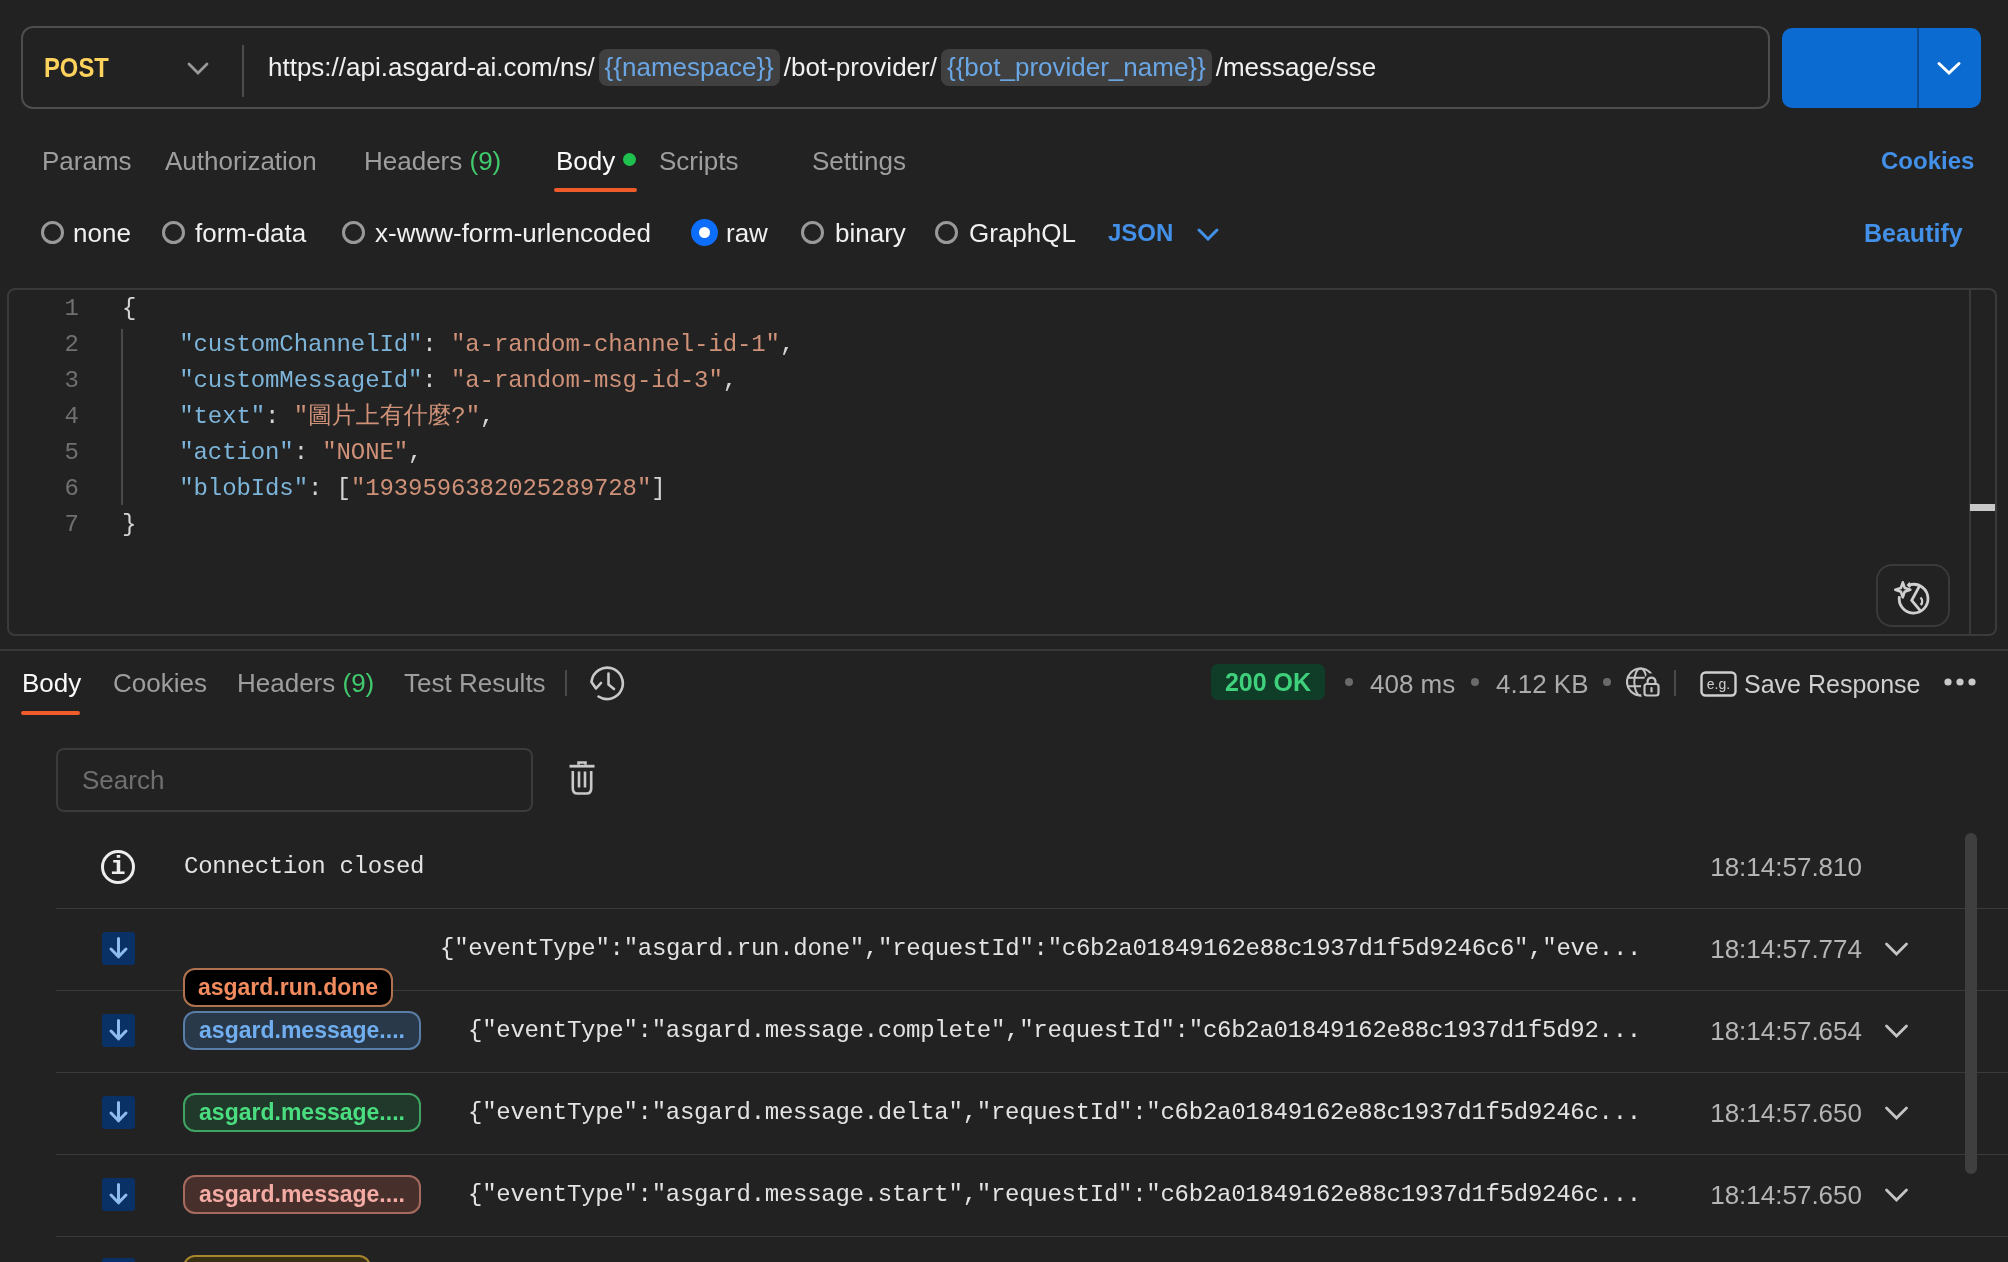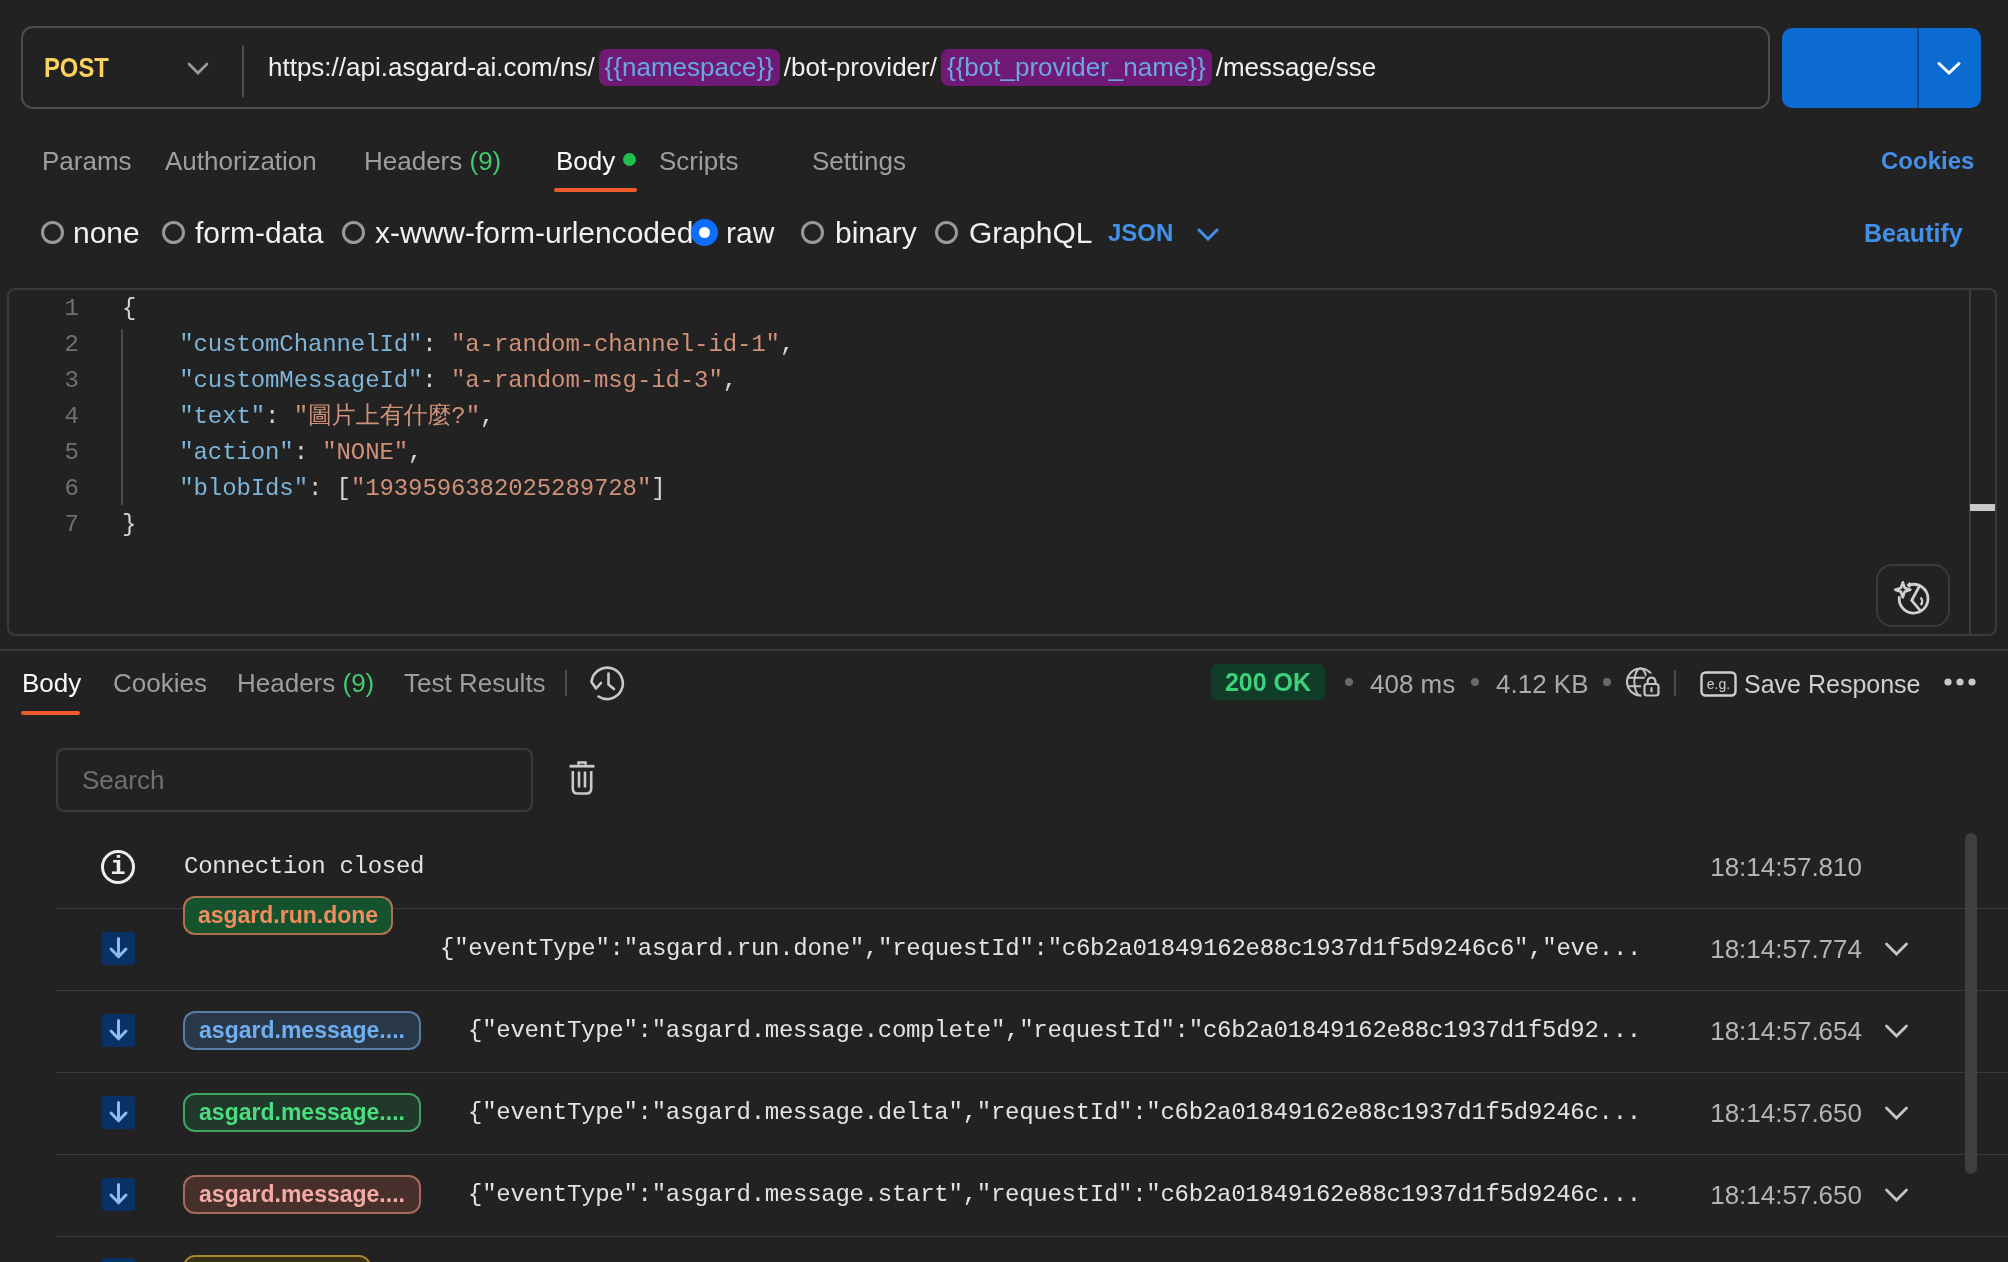--- a/index.html
+++ b/index.html
@@ -9,21 +9,21 @@
 
   
   .url-box { position:absolute; left:21px; top:26px; width:1749px; height:83px;
     border:2px solid #4d4d4d; border-radius:12px; }
   .post { position:absolute; left:21px; top:0; height:79px; line-height:79px;
     font-size:28px; font-weight:700; color:#fdd35e; transform:scaleX(0.85); transform-origin:left center; }
   .post-chev { position:absolute; left:164px; top:34px; }
   .url-sep { position:absolute; left:219px; top:17px; width:2px; height:52px; background:#4d4d4d; }
   .url-text { position:absolute; left:245px; top:0; height:79px; display:flex; align-items:center;
     font-size:26px; color:#f0f0f0; white-space:pre; }
-  .chip { display:inline-block; background:#701a75; border-radius:8px; padding:3px 6px;
+  .chip { display:inline-block; background:#404040; border-radius:8px; padding:3px 6px;
     margin:8px 4px; color:#6aa6e4; }
   .send-btn { position:absolute; left:1782px; top:28px; width:199px; height:80px;
     background:#0b6bd0; border-radius:10px; }
   .send-label { position:absolute; left:0; top:0; width:135px; height:80px; line-height:80px;
     text-align:center; font-size:27px; font-weight:700; color:#fff; }
   .send-div { position:absolute; left:135px; top:0; width:2px; height:80px; background:#0d4c94; }
   .send-chev { position:absolute; left:154px; top:33px; }
 
   
   .rtabs { position:absolute; left:0; top:147px; height:28px; font-size:26px; line-height:28px; color:#9e9e9e; }
@@ -32,21 +32,21 @@
   .t-active { color:#fafafa; }
   .body-dot { position:absolute; left:623px; top:153px; width:13px; height:13px; border-radius:50%; background:#1ec04e; }
   .body-underline { position:absolute; left:554px; top:188px; width:83px; height:4px; background:#f05b2b; border-radius:2px; }
   .cookies-link { position:absolute; left:1881px; top:147px; line-height:28px; font-size:24px; font-weight:700; color:#4390e8; }
 
   
   .radio { position:absolute; top:221px; width:23px; height:23px; border:3px solid #999999; border-radius:50%; }
   .radio.sel { top:219px; width:27px; height:27px; border:none; background:#0d6efd; }
   .radio.sel::after { content:""; position:absolute; left:8px; top:8px; width:11px; height:11px;
     border-radius:50%; background:#fff; }
-  .rlabel { position:absolute; top:218px; line-height:30px; font-size:30px; color:#f0f0f0; white-space:nowrap; }
+  .rlabel { position:absolute; top:218px; line-height:30px; font-size:26px; color:#f0f0f0; white-space:nowrap; }
   .json-label { position:absolute; left:1108px; top:218px; line-height:30px; font-size:24px; font-weight:700; color:#4390e8; }
   .json-chev { position:absolute; left:1197px; top:228px; }
   .beautify { position:absolute; left:1864px; top:218px; line-height:30px; font-size:25px; font-weight:700; color:#4390e8; }
 
   
   .editor { position:absolute; left:7px; top:288px; width:1990px; height:348px;
     border:2px solid #3a3a3a; border-radius:8px; }
   .ed-line { position:absolute; height:36px; line-height:36px; font-family:"Liberation Mono", monospace;
     font-size:24px; letter-spacing:-0.1px; white-space:pre; }
   .lnum { position:absolute; width:70px; text-align:right; color:#707070; font-family:"Liberation Mono", monospace;
@@ -225,21 +225,21 @@
 
 <div class="sep" style="top:908px"></div>
 <div class="sep" style="top:990px"></div>
 <div class="sep" style="top:1072px"></div>
 <div class="sep" style="top:1154px"></div>
 <div class="sep" style="top:1236px"></div>
 
 <div class="dlicon" style="top:932px"><svg width="33" height="33" viewBox="0 0 33 33">
       <path d="M16.5 6.5 V24 M9 17 L16.5 24.8 L24 17" stroke="#8fbcef" stroke-width="3" fill="none" stroke-linecap="round" stroke-linejoin="round"></path>
     </svg></div>
-<div class="badge" style="top:896px; width:210px; color:#f28c5e; border-color:#b0714e; background:#14532d">asgard.run.done</div>
+<div class="badge" style="top:968px; width:210px; color:#f28c5e; border-color:#b0714e; background:#000000">asgard.run.done</div>
 <div class="jsonprev" style="left:440px; top:935px">{"eventType":"asgard.run.done","requestId":"c6b2a01849162e88c1937d1f5d9246c6","eve...</div>
 <div class="ts" style="top:934px">18:14:57.774</div>
 <svg class="rowchev" style="top:941px" width="25" height="16" viewBox="0 0 25 16">
     <path d="M2.5 3 L12.5 13 L22.5 3" stroke="#c4c4c4" stroke-width="2.8" fill="none" stroke-linecap="round"></path>
   </svg>
 
 <div class="dlicon" style="top:1014px"><svg width="33" height="33" viewBox="0 0 33 33">
       <path d="M16.5 6.5 V24 M9 17 L16.5 24.8 L24 17" stroke="#8fbcef" stroke-width="3" fill="none" stroke-linecap="round" stroke-linejoin="round"></path>
     </svg></div>
 <div class="badge" style="top:1011px; width:238px; color:#70aef0; border-color:#587da6; background:#2a3949">asgard.message....</div>

